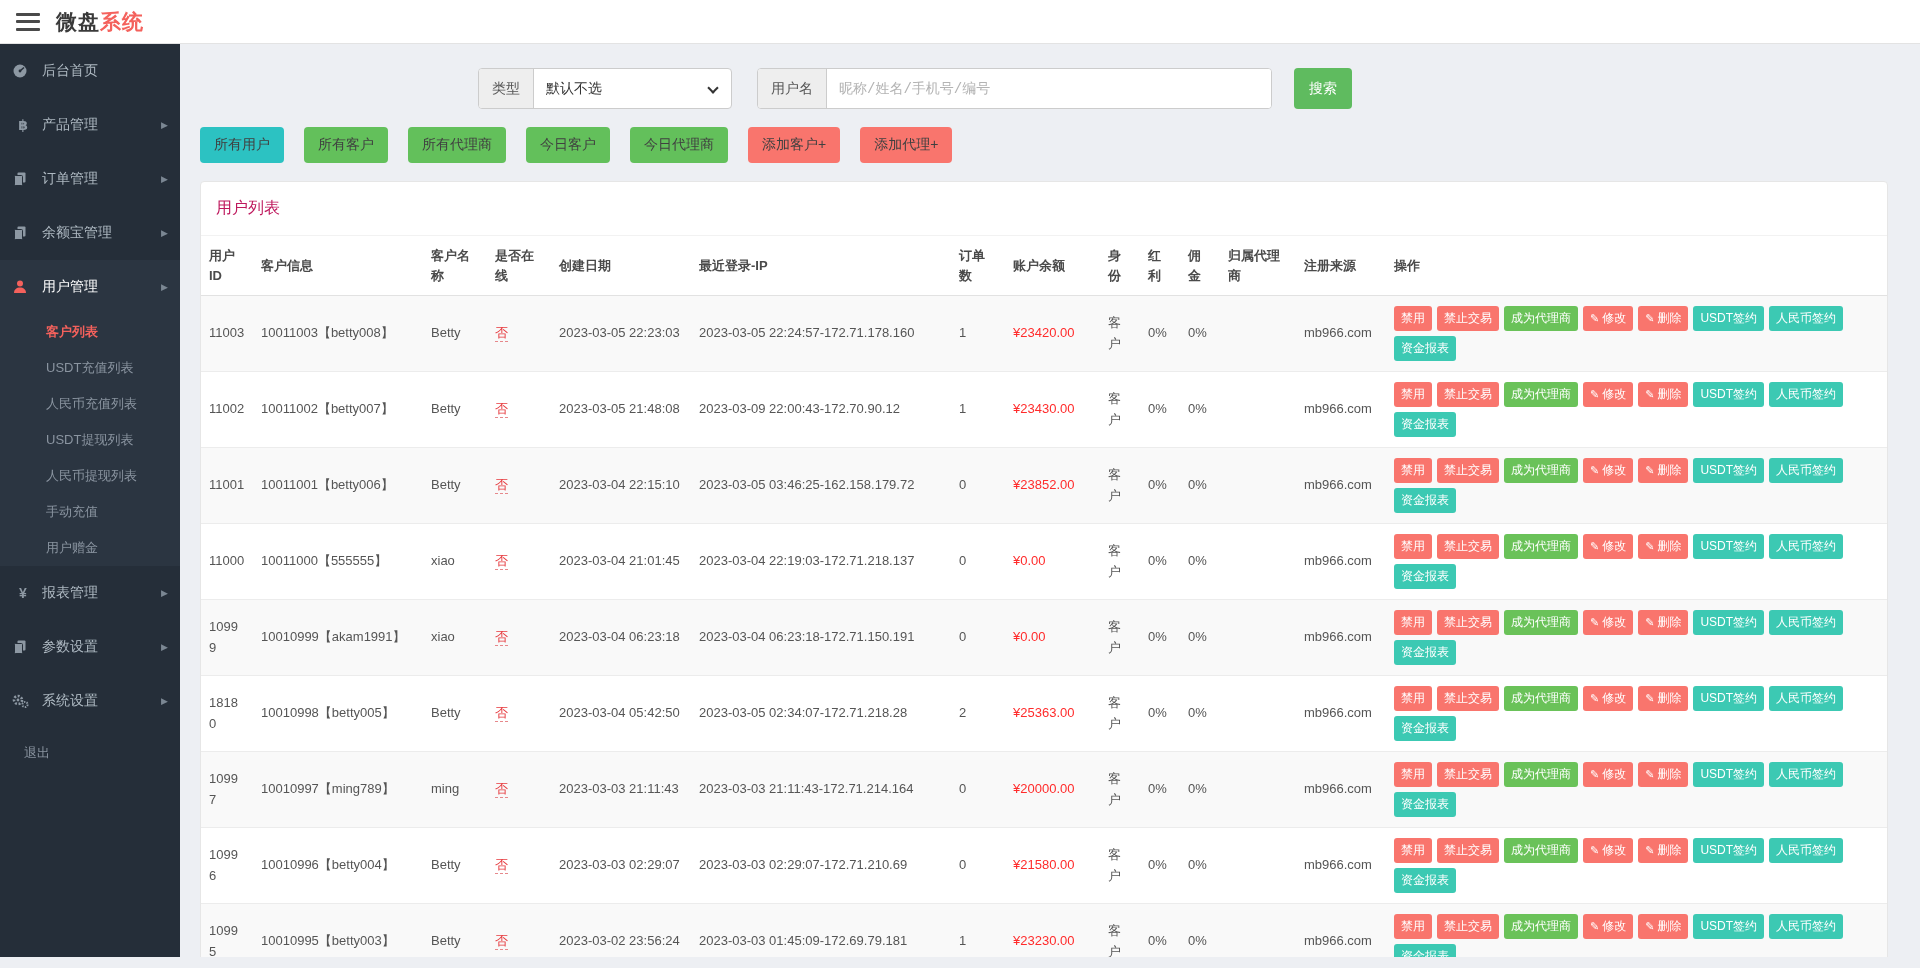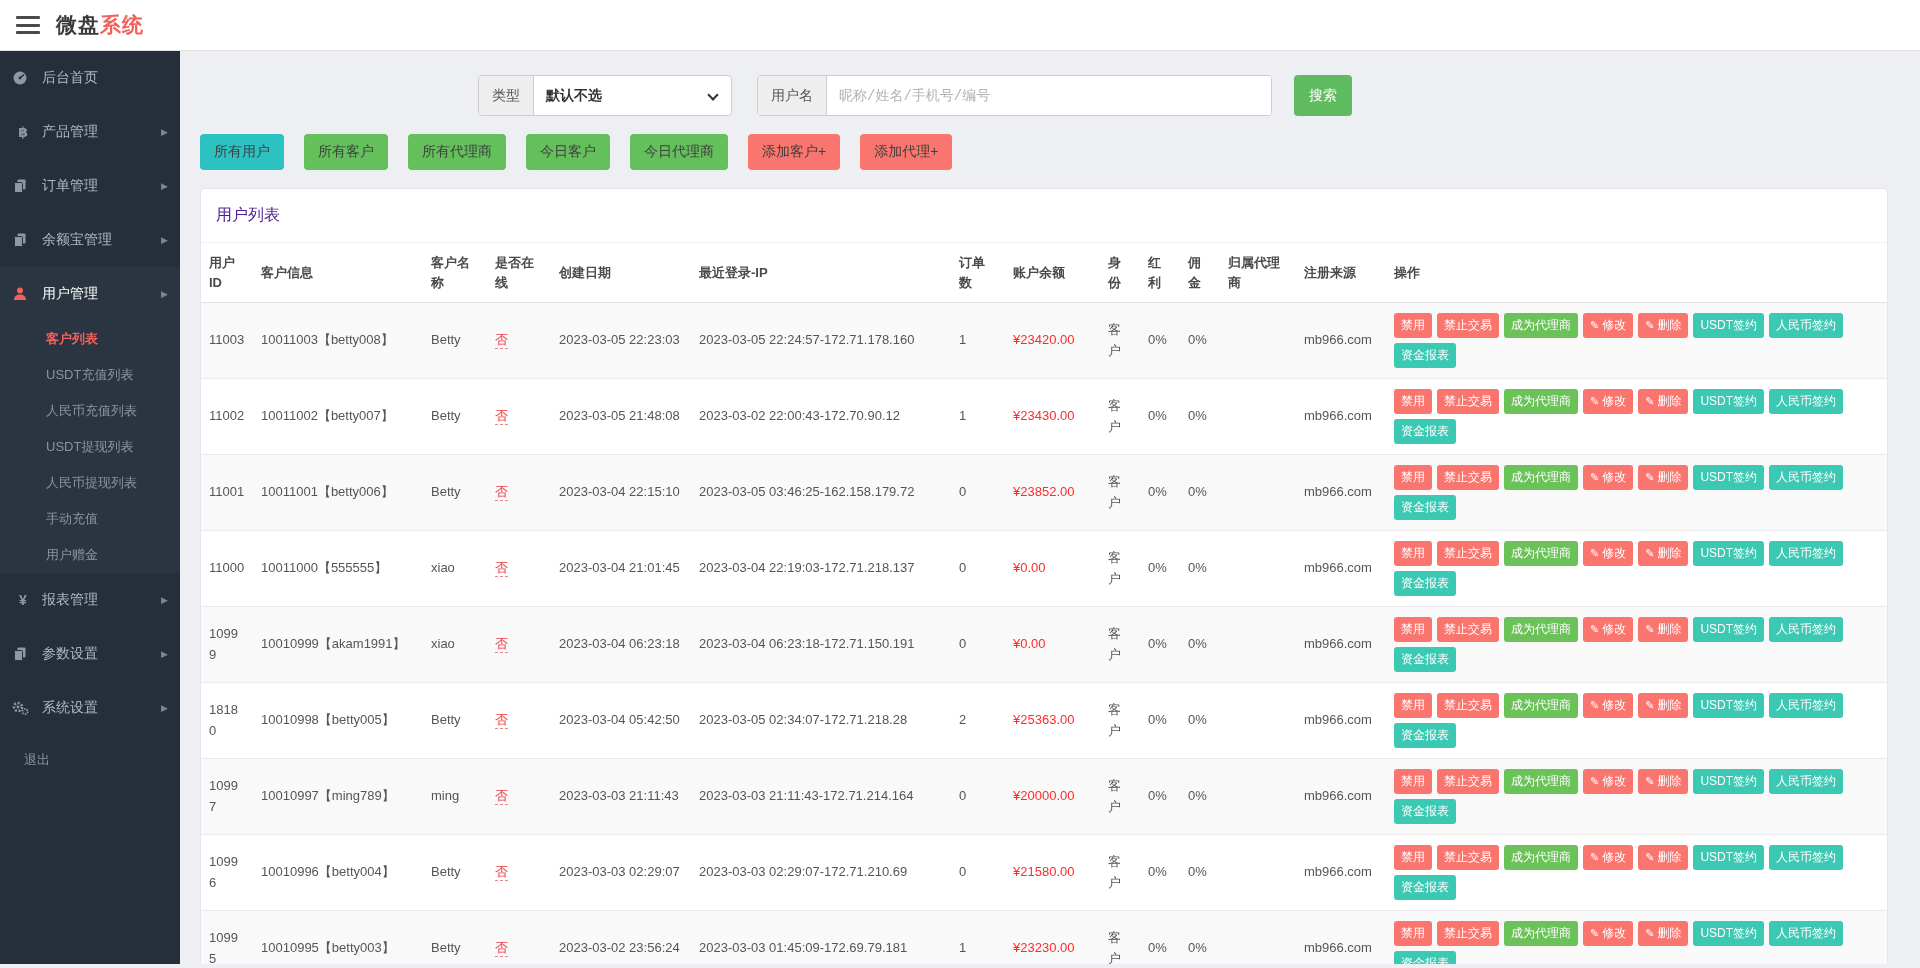--- a/index.html
+++ b/index.html
@@ -1,19 +1,19 @@
 <!DOCTYPE html>
 <html><head>
 <meta charset="utf-8">
 <style>
   * { margin:0; padding:0; box-sizing:border-box; }
   html,body { width:1920px; height:968px; overflow:hidden; font-family:"Liberation Sans","DejaVu Sans",sans-serif; background:#edeff3; }
 
   
-  .topbar { height:51px; background:#ffffff; border-bottom:1px solid #e3e3e3; display:flex; align-items:center; padding-left:16px; }
+  .topbar { height:44px; background:#ffffff; border-bottom:1px solid #e3e3e3; display:flex; align-items:center; padding-left:16px; }
   .hamburger { width:24px; height:18px; display:flex; flex-direction:column; justify-content:space-between; cursor:pointer; margin-right:16px; }
   .hamburger span { display:block; height:3px; background:#4a4a4a; border-radius:1px; }
   .logo { font-size:21px; font-weight:700; letter-spacing:1px; }
   .logo .lg-black { color:#3a3a3a; }
   .logo .lg-red { color:#f4615c; }
 
   
   .shell { display:flex; height:913px; }
 
   
@@ -29,37 +29,37 @@
   .side-exit { padding:16px 12px 16px 24px; font-size:13px; color:#8a94a0; cursor:pointer; }
   svg.sicon { display:block; }
 
   
   .content { flex:1; overflow:hidden; }
 
   
   .filter-row { margin:24px 0 0 298px; display:flex; align-items:flex-start; }
   .input-group { display:inline-flex; border:1px solid #ccc; border-radius:4px; background:#fff; overflow:hidden; height:41px; }
   .ig-addon { background:#eeeeee; border-right:1px solid #ccc; padding:0 13px; display:flex; align-items:center; font-size:14px; color:#555; }
-  .ig-select { position:relative; width:197px; display:flex; align-items:center; padding:0 12px; font-size:14px; color:#333; cursor:pointer;font-weight:bold; }
+  .ig-select { position:relative; width:197px; display:flex; align-items:center; padding:0 12px; font-size:14px; color:#333; cursor:pointer; }
   .chev { position:absolute; right:14px; top:15px; width:8px; height:8px; border-right:2px solid #333; border-bottom:2px solid #333; transform:rotate(45deg); }
   .ig-input { border:none; outline:none; width:444px; padding:0 12px; font-size:14px; color:#333; font-family:Liberation Mono, monospace; }
   .ig-input::placeholder { color:#b3b3b3; }
   .gap { width:25px; }
   .btn-search { margin-left:22px; height:41px; padding:0 15px; background:#5fbb5f; color:#fff; border:none; border-radius:4px; font-size:14px; cursor:pointer; font-family:inherit; }
 
   
   .quick-row { margin:18px 0 0 20px; display:flex; }
   .qbtn { height:36px; padding:0 14px; border:none; border-radius:4px; color:#404040; font-size:14px; margin-right:20px; cursor:pointer; font-family:inherit; }
   .qbtn.teal { background:#2cc2c2; }
   .qbtn.green { background:#63c05b; }
   .qbtn.red { background:#f9756d; }
 
   
   .panel { margin:18px 32px 0 20px; background:#fff; border:1px solid #e6e6e6; border-radius:4px; }
-  .panel-header { padding:16px 15px; font-size:16px; color:#4c1d95; border-bottom:1px solid #f2f2f2; }
+  .panel-header { padding:16px 15px; font-size:16px; color:#be185d; border-bottom:1px solid #f2f2f2; }
   table.user-table { width:100%; border-collapse:collapse; table-layout:fixed; font-size:13px; color:#555; }
   .user-table th { text-align:left; font-weight:700; color:#4a4a4a; padding:10px 8px; border-bottom:1px solid #e2e2e2; vertical-align:middle; line-height:1.5; }
   .user-table td { padding:10px 8px; vertical-align:middle; line-height:1.55; word-wrap:break-word; }
   .user-table tbody tr { border-bottom:1px solid #ececec; height:65px; }
   .user-table tbody tr.stripe { background:#f9f9f9; }
   .col-id{width:52px;} .col-info{width:170px;} .col-name{width:64px;} .col-online{width:64px;}
   .col-created{width:140px;} .col-login{width:260px;} .col-orders{width:54px;} .col-balance{width:95px;}
   .col-role{width:40px;} .col-bonus{width:40px;} .col-comm{width:40px;} .col-agent{width:76px;} .col-source{width:90px;}
   .online-no { color:#e6393d; border-bottom:1px dashed #e6888b; padding-bottom:1px; }
   .balance { color:#ff2b2b; }
@@ -272,21 +272,21 @@
                   <button class="act teal">资金报表</button>
                 </div>
               </td>
             </tr>
             <tr>
               <td>11002</td>
               <td>10011002【betty007】</td>
               <td>Betty</td>
               <td><span class="online-no">否</span></td>
               <td>2023-03-05 21:48:08</td>
-              <td>2023-03-02 22:00:43-172.70.90.12</td>
+              <td>2023-03-09 22:00:43-172.70.90.12</td>
               <td>1</td>
               <td><span class="balance">¥23430.00</span></td>
               <td>客户</td>
               <td>0%</td>
               <td>0%</td>
               <td></td>
               <td>mb966.com</td>
               <td>
                 <div class="ops-cell">
                   <button class="act red">禁用</button>

